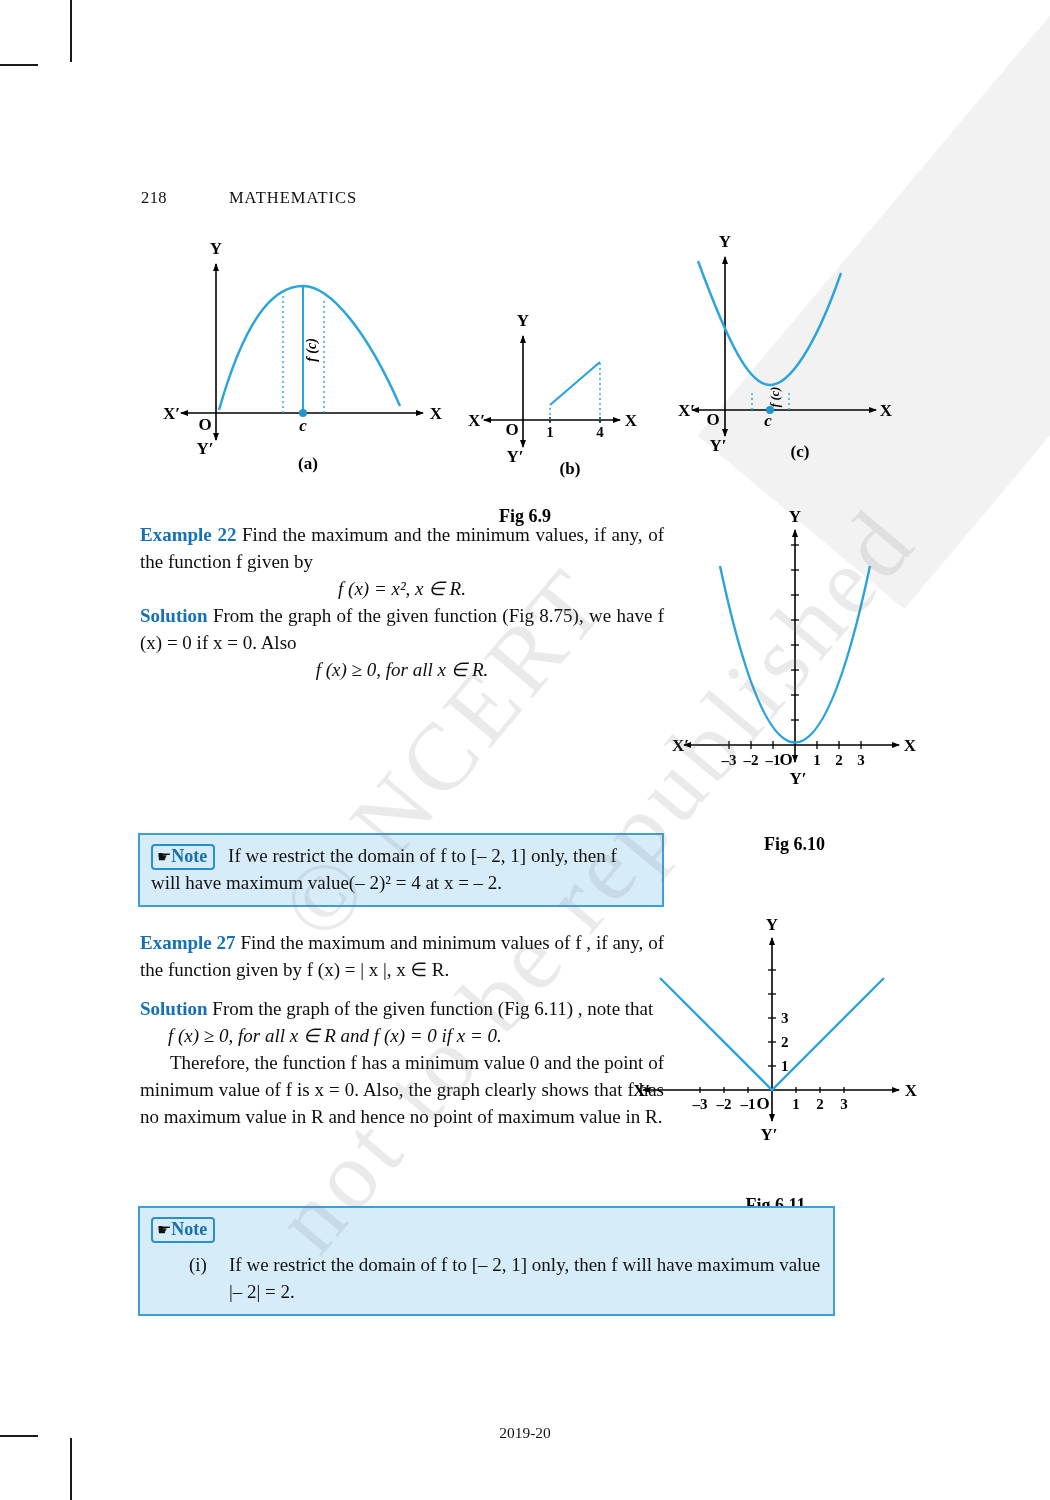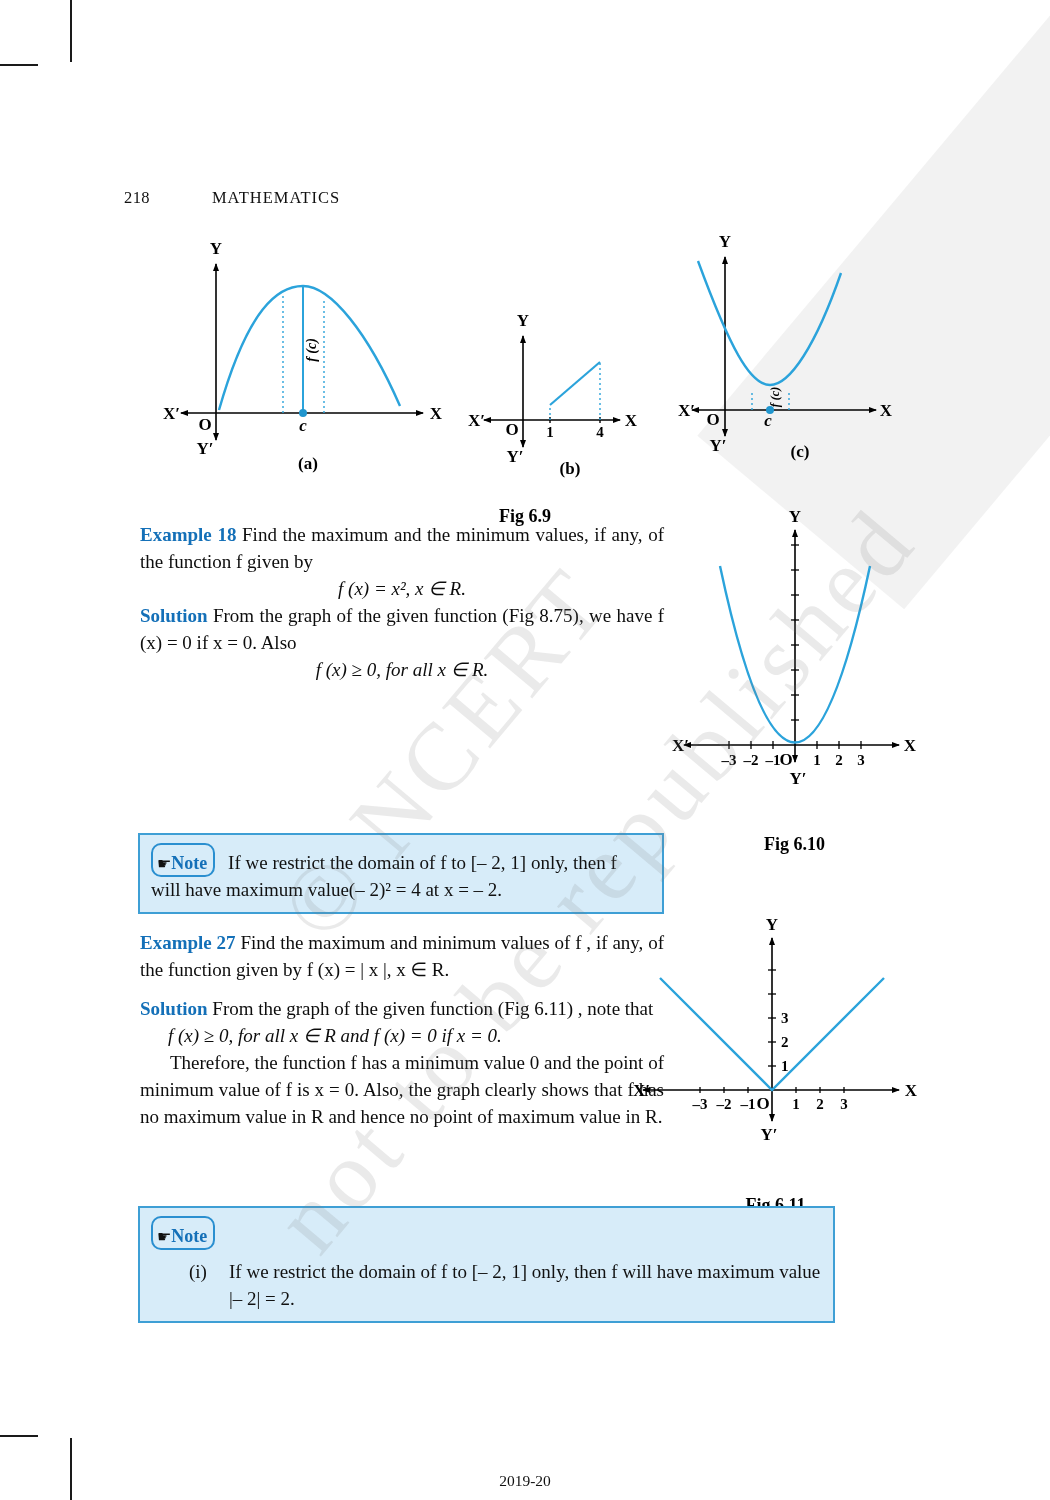--- a/index.html
+++ b/index.html
@@ -8,36 +8,36 @@
     width:1050px; height:1500px; position:relative; overflow:hidden;
     font-family:"Liberation Serif", serif; color:#111;
   }
   .abs { position:absolute; }
   .cropmark { position:absolute; background:#1a1a1a; }
 
   
   .header { font-size:16.5px; letter-spacing:0.4px; color:#111; }
   .header .subject { margin-left:62px; letter-spacing:1px; }
   .footer { position:absolute; left:0; top:1424px; width:1050px; text-align:center;
-            font-size:15.5px; color:#111;margin-top:48px; }
+            font-size:15.5px; color:#111; }
 
   
   .textblock { position:absolute; font-size:19px; line-height:1.42; color:#0d0d0d; }
   .textblock p { margin:0; }
   .just { text-align: justify; }
   .indent { text-indent:30px; }
   .blue { color:#1470b8; font-weight:bold; }
   .eq { font-style:italic; text-align:center; margin:4px 0 7px 0; }
   .eq-left { font-style:italic; margin:10px 0 10px 0; padding-left:28px; }
   .mt { margin-top:12px !important; }
 
   
   .notebox { position:absolute; background:#d7ecf9; border:2px solid #3e9fd5; padding:8px 11px; }
-  .badge { display:inline-block; border:2px solid #2a8fd0; border-radius:10px;
-           padding:8px 6px 1px 4px; line-height:1.1; margin-right:8px; vertical-align:baseline; }
+  .badge { display:inline-block; border:2px solid #2a8fd0; border-radius:4px;
+           padding:0 6px 1px 4px; line-height:1.1; margin-right:8px; vertical-align:baseline; }
   .badge .hand { color:#111; font-family:"DejaVu Sans", sans-serif; font-size:16px; }
   .badge .bt { color:#1470b8; font-weight:bold; font-size:18px; }
   .noteitem { display:flex; margin-top:9px; padding-left:38px; }
   .noteitem .marker { width:40px; flex:0 0 40px; }
 
   
   .figcap { position:absolute; text-align:center; font-weight:bold; font-size:18px; color:#000;margin-top:19px; }
 
   
   svg text { font-family:"Liberation Serif", serif; fill:#000; }
@@ -59,21 +59,21 @@
 </head>
 <body>
 
 <div class="cropmark" style="left:70px;top:0;width:2px;height:62px;"></div>
 <div class="cropmark" style="left:0;top:64px;width:38px;height:2px;"></div>
 <div class="cropmark" style="left:70px;top:1438px;width:2px;height:62px;"></div>
 <div class="cropmark" style="left:0;top:1435px;width:38px;height:2px;"></div>
 
 <div class="wm-band"></div>
 
-<div class="abs header" style="left:124px;top:188px;">
+<div class="abs header" style="left:141px;top:188px;">
   <span>218</span><span class="subject">MATHEMATICS</span>
 </div>
 
 <svg class="abs" style="left:163px;top:238px;" width="280" height="238" viewBox="0 0 280 238">
   <defs>
     <marker id="arA" markerWidth="10" markerHeight="8" refX="7" refY="3" orient="auto-start-reverse" markerUnits="userSpaceOnUse">
         <path d="M0,0 L8,3 L0,6 Z"></path>
       </marker>
   </defs>
   <line x1="18" y1="175" x2="260" y2="175" stroke="#000" stroke-width="1.6" marker-start="url(#arA)" marker-end="url(#arA)"></line>
@@ -137,21 +137,21 @@
   <text class="axl" x="35" y="192" text-anchor="middle">O</text>
   <text class="axli" x="90" y="193" text-anchor="middle">c</text>
   <text class="fcs" transform="rotate(-90 101 164)" x="101" y="164" text-anchor="middle">f (c)</text>
   <text class="axl" x="40" y="218" text-anchor="middle">Y′</text>
   <text class="sub" x="122" y="224" text-anchor="middle">(c)</text>
 </svg>
 
 <div class="figcap" style="left:140px;top:487px;width:770px;">Fig 6.9</div>
 
 <div class="textblock" style="left:140px;top:522px;width:524px;">
-  <p class="just"><span class="blue">Example 18</span><span> Find the maximum and the minimum values, if any, of the function f  given by</span></p>
+  <p class="just"><span class="blue">Example 22</span><span> Find the maximum and the minimum values, if any, of the function f  given by</span></p>
   <p class="eq">f (x) = x², x ∈ R.</p>
   <p class="just"><span class="blue">Solution</span><span> From the graph of the given function (Fig 8.75), we have  f (x) = 0 if x = 0. Also</span></p>
   <p class="eq">f (x) ≥ 0, for all x ∈ R.</p>
 </div>
 
 <svg class="abs" style="left:672px;top:508px;" width="245" height="290" viewBox="0 0 245 290">
   <defs>
     <marker id="arD" markerWidth="10" markerHeight="8" refX="7" refY="3" orient="auto-start-reverse" markerUnits="userSpaceOnUse">
         <path d="M0,0 L8,3 L0,6 Z"></path>
       </marker>

